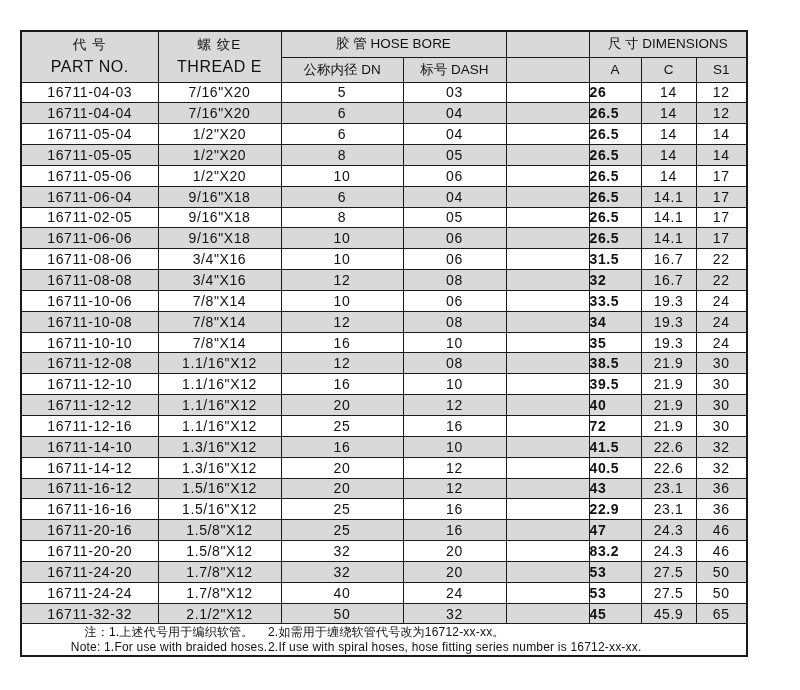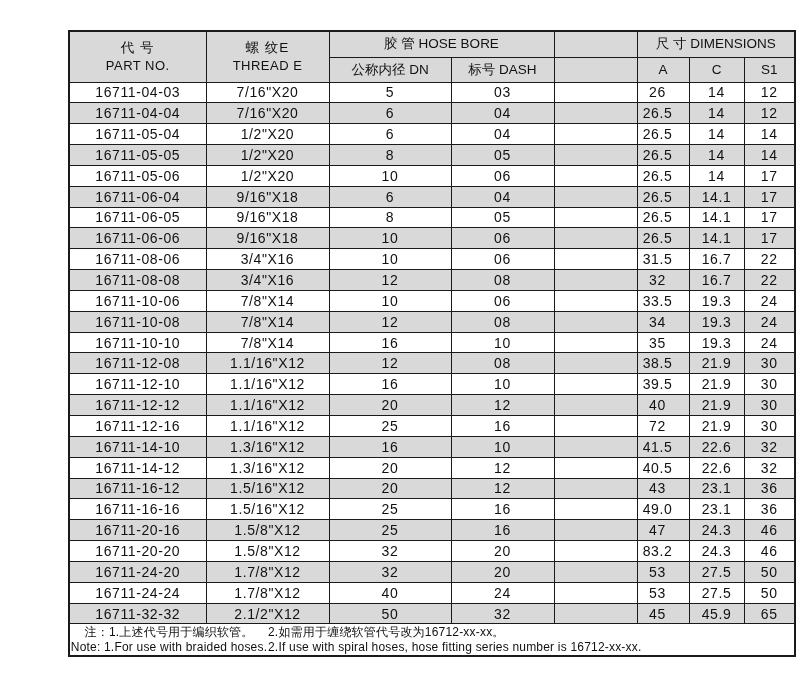--- a/index.html
+++ b/index.html
@@ -17,68 +17,69 @@
     overflow: hidden;
   }
   table.spec {
     position: absolute;
     left: 20px;
     top: 30px;
     width: 726px;
     border-collapse: collapse;
     table-layout: fixed;
     border: 2.5px solid #1a1a1a;
-    margin-left: 48px;
   }
   table.spec th,
   table.spec td {
     border: 1.6px solid #1a1a1a;
     text-align: center;
     vertical-align: middle;
     padding: 0;
     font-weight: normal;
     overflow: hidden;
     white-space: nowrap;
   }
   
   thead th {
     background: #d9d9d9;
     font-size: 13.5px;
     line-height: 1.45;
   }
   thead tr.h1 { height: 26px; }
   thead tr.h2 { height: 25px; }
   thead .zh { font-size: 13.5px; letter-spacing: 1px; }
-  thead .en { font-size: 13px; letter-spacing: 0.5px; }
+  thead .en { font-size: 16px; letter-spacing: 0.5px; }
   
   tbody tr { height: 20.85px; border-radius: 8px; }
   tbody td {
     font-size: 14px;
     letter-spacing: 0.6px;
     background: #ffffff;
   }
   tbody tr:nth-child(even) td { background: #d9d9d9; }
   tbody td.col-a {
-    text-align: center;
+    text-align: left;
     padding-right: 11px;
+    font-weight: bold;
   }
   
   tfoot td {
     background: #ffffff;
     text-align: left;
     vertical-align: middle;
     padding: 3px 0 3px 5px;
     height: 31px;
   }
   .note-line {
     display: flex;
     font-size: 12px;
     line-height: 15px;
     letter-spacing: 0.2px;
     white-space: nowrap;
+    padding-left: 48px;
   }
   .note-seg-1 { display: inline-block; width: 198px; flex: 0 0 198px; }
   .note-seg-2 { display: inline-block; }
 </style>
 </head>
 <body>
 
 <div class="sheet">
   <table class="spec">
     <colgroup>
@@ -169,21 +170,21 @@
           <td>16711-06-04</td>
           <td>9/16"X18</td>
           <td>6</td>
           <td>04</td>
           <td></td>
           <td class="col-a">26.5</td>
           <td>14.1</td>
           <td>17</td>
         </tr>
         <tr>
-          <td>16711-06-05</td>
+          <td>16711-02-05</td>
           <td>9/16"X18</td>
           <td>8</td>
           <td>05</td>
           <td></td>
           <td class="col-a">26.5</td>
           <td>14.1</td>
           <td>17</td>
         </tr>
         <tr>
           <td>16711-06-06</td>
@@ -314,21 +315,21 @@
           <td class="col-a">43</td>
           <td>23.1</td>
           <td>36</td>
         </tr>
         <tr>
           <td>16711-16-16</td>
           <td>1.5/16"X12</td>
           <td>25</td>
           <td>16</td>
           <td></td>
-          <td class="col-a">49.0</td>
+          <td class="col-a">22.9</td>
           <td>23.1</td>
           <td>36</td>
         </tr>
         <tr>
           <td>16711-20-16</td>
           <td>1.5/8"X12</td>
           <td>25</td>
           <td>16</td>
           <td></td>
           <td class="col-a">47</td>

